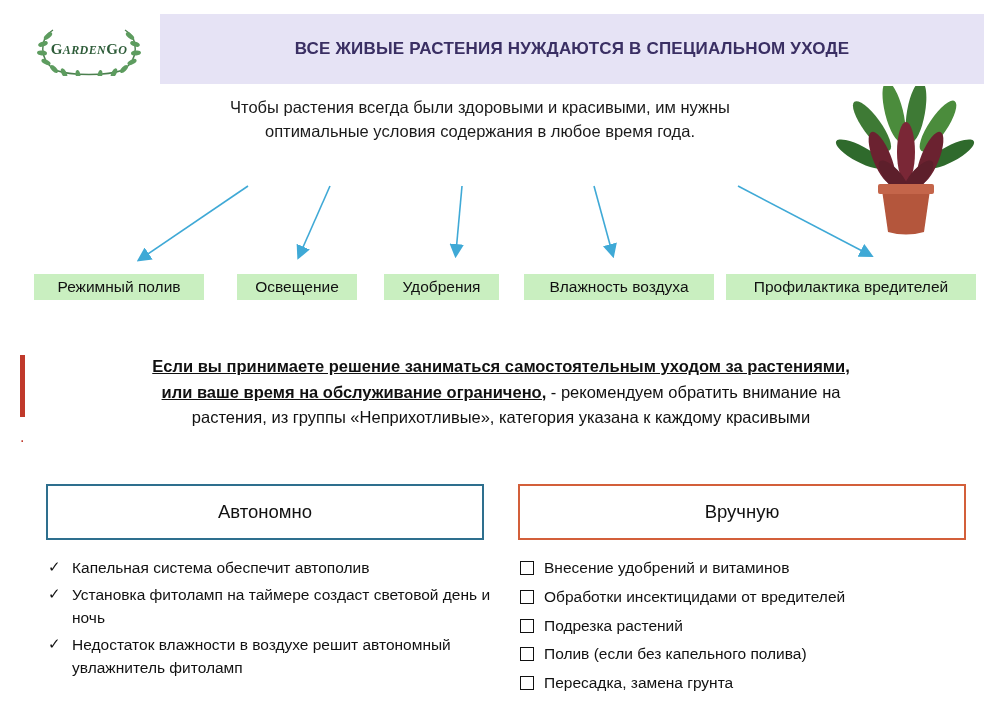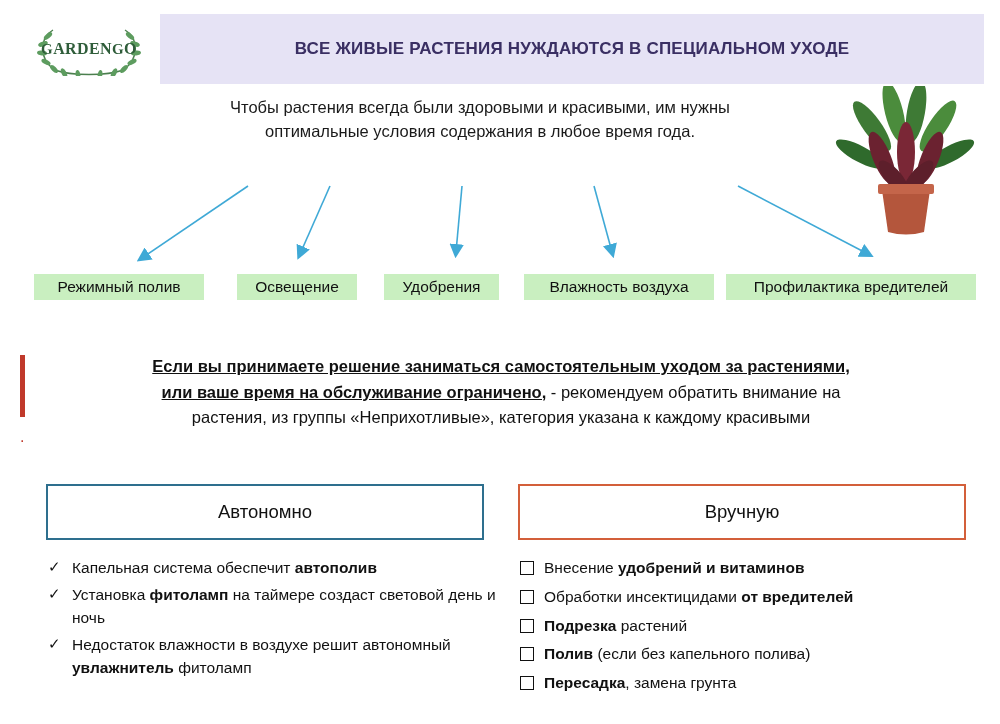--- a/index.html
+++ b/index.html
@@ -44,21 +44,21 @@
     justify-content: center;
   }
   .logo-text {
     font-family: "Liberation Serif", serif;
     font-size: 15px;
     letter-spacing: 0.4px;
     color: #2f5d3a;
     font-weight: bold;
     z-index: 2;
   }
-  .logo-text .small { font-size: 16px; }
+  .logo-text .small { font-size: 12px; font-style: italic; }
   .wreath-svg {
     position: absolute;
     left: 0; top: 0;
   }
   .title-band {
     flex: 1;
     background: #e6e3f5;
     display: flex;
     align-items: center;
     justify-content: center;
@@ -206,21 +206,21 @@
   }
   .mk-check { font-size: 15px; }
   .mk-box {
     display: inline-block;
     width: 12px;
     height: 12px;
     border: 1.8px solid #111;
     margin-top: 5px;
   }
   .li-text { flex: 1; }
-  .li-text b { font-weight: bold; }
+  .li-text b { font-weight: normal; }
 </style>
 </head>
 <body>
 
 <div class="header">
   <div class="logo-box">
     <div class="logo-wreath">
       <svg class="wreath-svg" width="112" height="54" viewBox="0 0 112 54">
         <g stroke="#4b7f4e" stroke-width="1.4" fill="none">
           <path d="M20 8 C6 16, 6 38, 22 48"></path>

